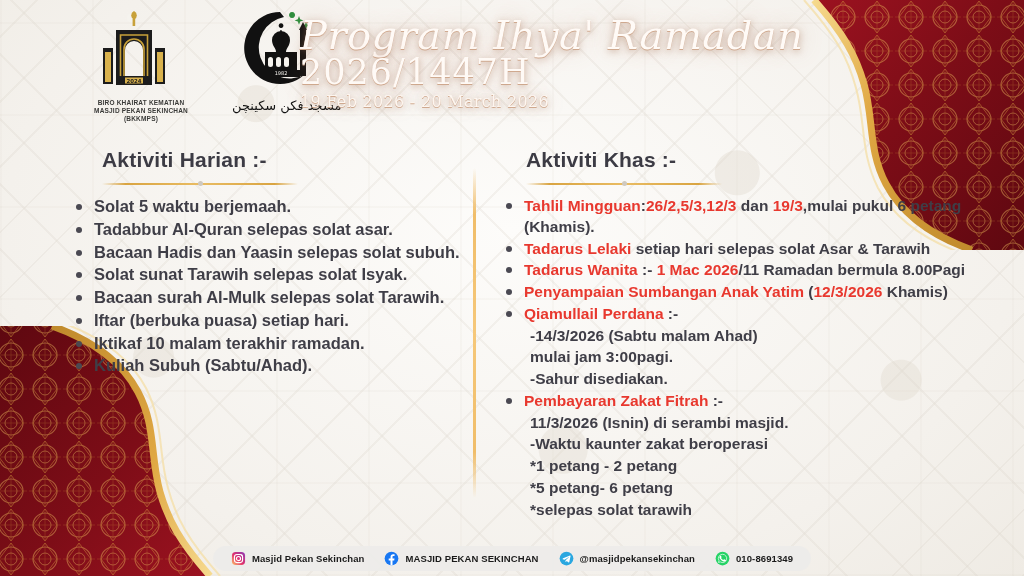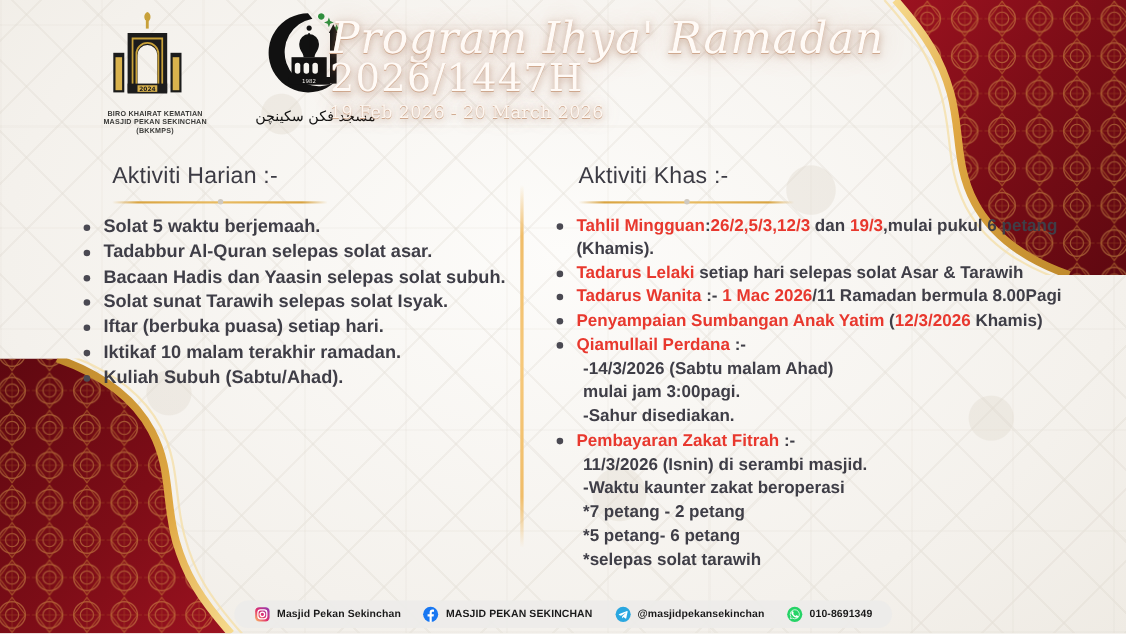--- a/index.html
+++ b/index.html
@@ -70,21 +70,21 @@
     text-shadow:0 1px 0 #cfa98f, 0 2px 6px rgba(160,110,80,.5), 0 0 18px rgba(190,140,110,.4);
   }
 
   
   .cols{position:absolute;top:148px;left:0;width:1024px;height:380px;}
   .col{position:absolute;top:0;}
   .col-left{left:70px;width:390px;}
   .col-right{left:500px;width:490px;}
 
   .sec-head{
-    font-size:21px;font-weight:normal;color:#3c3b44;letter-spacing:.2px;
+    font-size:21px;font-weight:bold;color:#3c3b44;letter-spacing:.2px;
     display:inline-block;position:relative;padding-bottom:6px;
   }
   .sec-head-wrap{text-align:left;}
   .col-left .sec-head-wrap{padding-left:32px;}
   .col-right .sec-head-wrap{padding-left:26px;}
   .underline{
     display:block;height:10px;width:196px;margin-top:2px;position:relative;
   }
   .underline::before{
     content:"";position:absolute;left:0;right:0;top:3px;height:2px;
@@ -236,20 +236,21 @@
     <div class="col col-left">
       <div class="sec-head-wrap">
         <div class="sec-head">Aktiviti Harian :-</div>
         <span class="underline"></span>
       </div>
       <ul class="items" id="left-list">
           <li class="bulleted">Solat 5 waktu berjemaah.</li>
           <li class="bulleted">Tadabbur Al-Quran selepas solat asar.</li>
           <li class="bulleted">Bacaan Hadis dan Yaasin selepas solat subuh.</li>
           <li class="bulleted">Solat sunat Tarawih selepas solat Isyak.</li>
+          <li class="bulleted">Bacaan surah Al-Mulk selepas solat Tarawih.</li>
           <li class="bulleted">Iftar (berbuka puasa) setiap hari.</li>
           <li class="bulleted">Iktikaf 10 malam terakhir ramadan.</li>
           <li class="bulleted">Kuliah Subuh (Sabtu/Ahad).</li>
         </ul>
     </div>
 
     <div class="col col-right">
       <div class="sec-head-wrap">
         <div class="sec-head">Aktiviti Khas :-</div>
         <span class="underline"></span>
@@ -259,21 +260,21 @@
           <li class="bulleted"><span class="red">Tadarus Lelaki</span><span class="dark"> setiap hari selepas solat Asar &amp; Tarawih</span></li>
           <li class="bulleted"><span class="red">Tadarus Wanita</span><span class="dark"> :- </span><span class="red">1 Mac 2026</span><span class="dark">/11 Ramadan bermula 8.00Pagi</span></li>
           <li class="bulleted"><span class="red">Penyampaian Sumbangan Anak Yatim</span><span class="dark"> (</span><span class="red">12/3/2026</span><span class="dark"> Khamis)</span></li>
           <li class="bulleted"><span class="red">Qiamullail Perdana</span><span class="dark"> :-</span></li>
           <li class="sub"><span class="dark"> -14/3/2026 (Sabtu malam Ahad)</span></li>
           <li class="sub"><span class="dark"> mulai jam 3:00pagi.</span></li>
           <li class="sub"><span class="dark"> -Sahur disediakan.</span></li>
           <li class="bulleted"><span class="red">Pembayaran Zakat Fitrah</span><span class="dark"> :-</span></li>
           <li class="sub"><span class="dark">11/3/2026 (Isnin) di serambi masjid.</span></li>
           <li class="sub"><span class="dark">-Waktu kaunter zakat beroperasi</span></li>
-          <li class="sub"><span class="dark">*7 petang - 2 petang</span></li>
+          <li class="sub"><span class="dark">*1 petang - 2 petang</span></li>
           <li class="sub"><span class="dark">*5 petang- 6 petang</span></li>
           <li class="sub"><span class="dark">*selepas solat tarawih</span></li>
         </ul>
     </div>
 
   </div>
 
   <div class="footer">
     <div class="foot-pill" id="foot-pill">
         <div class="fitem">

